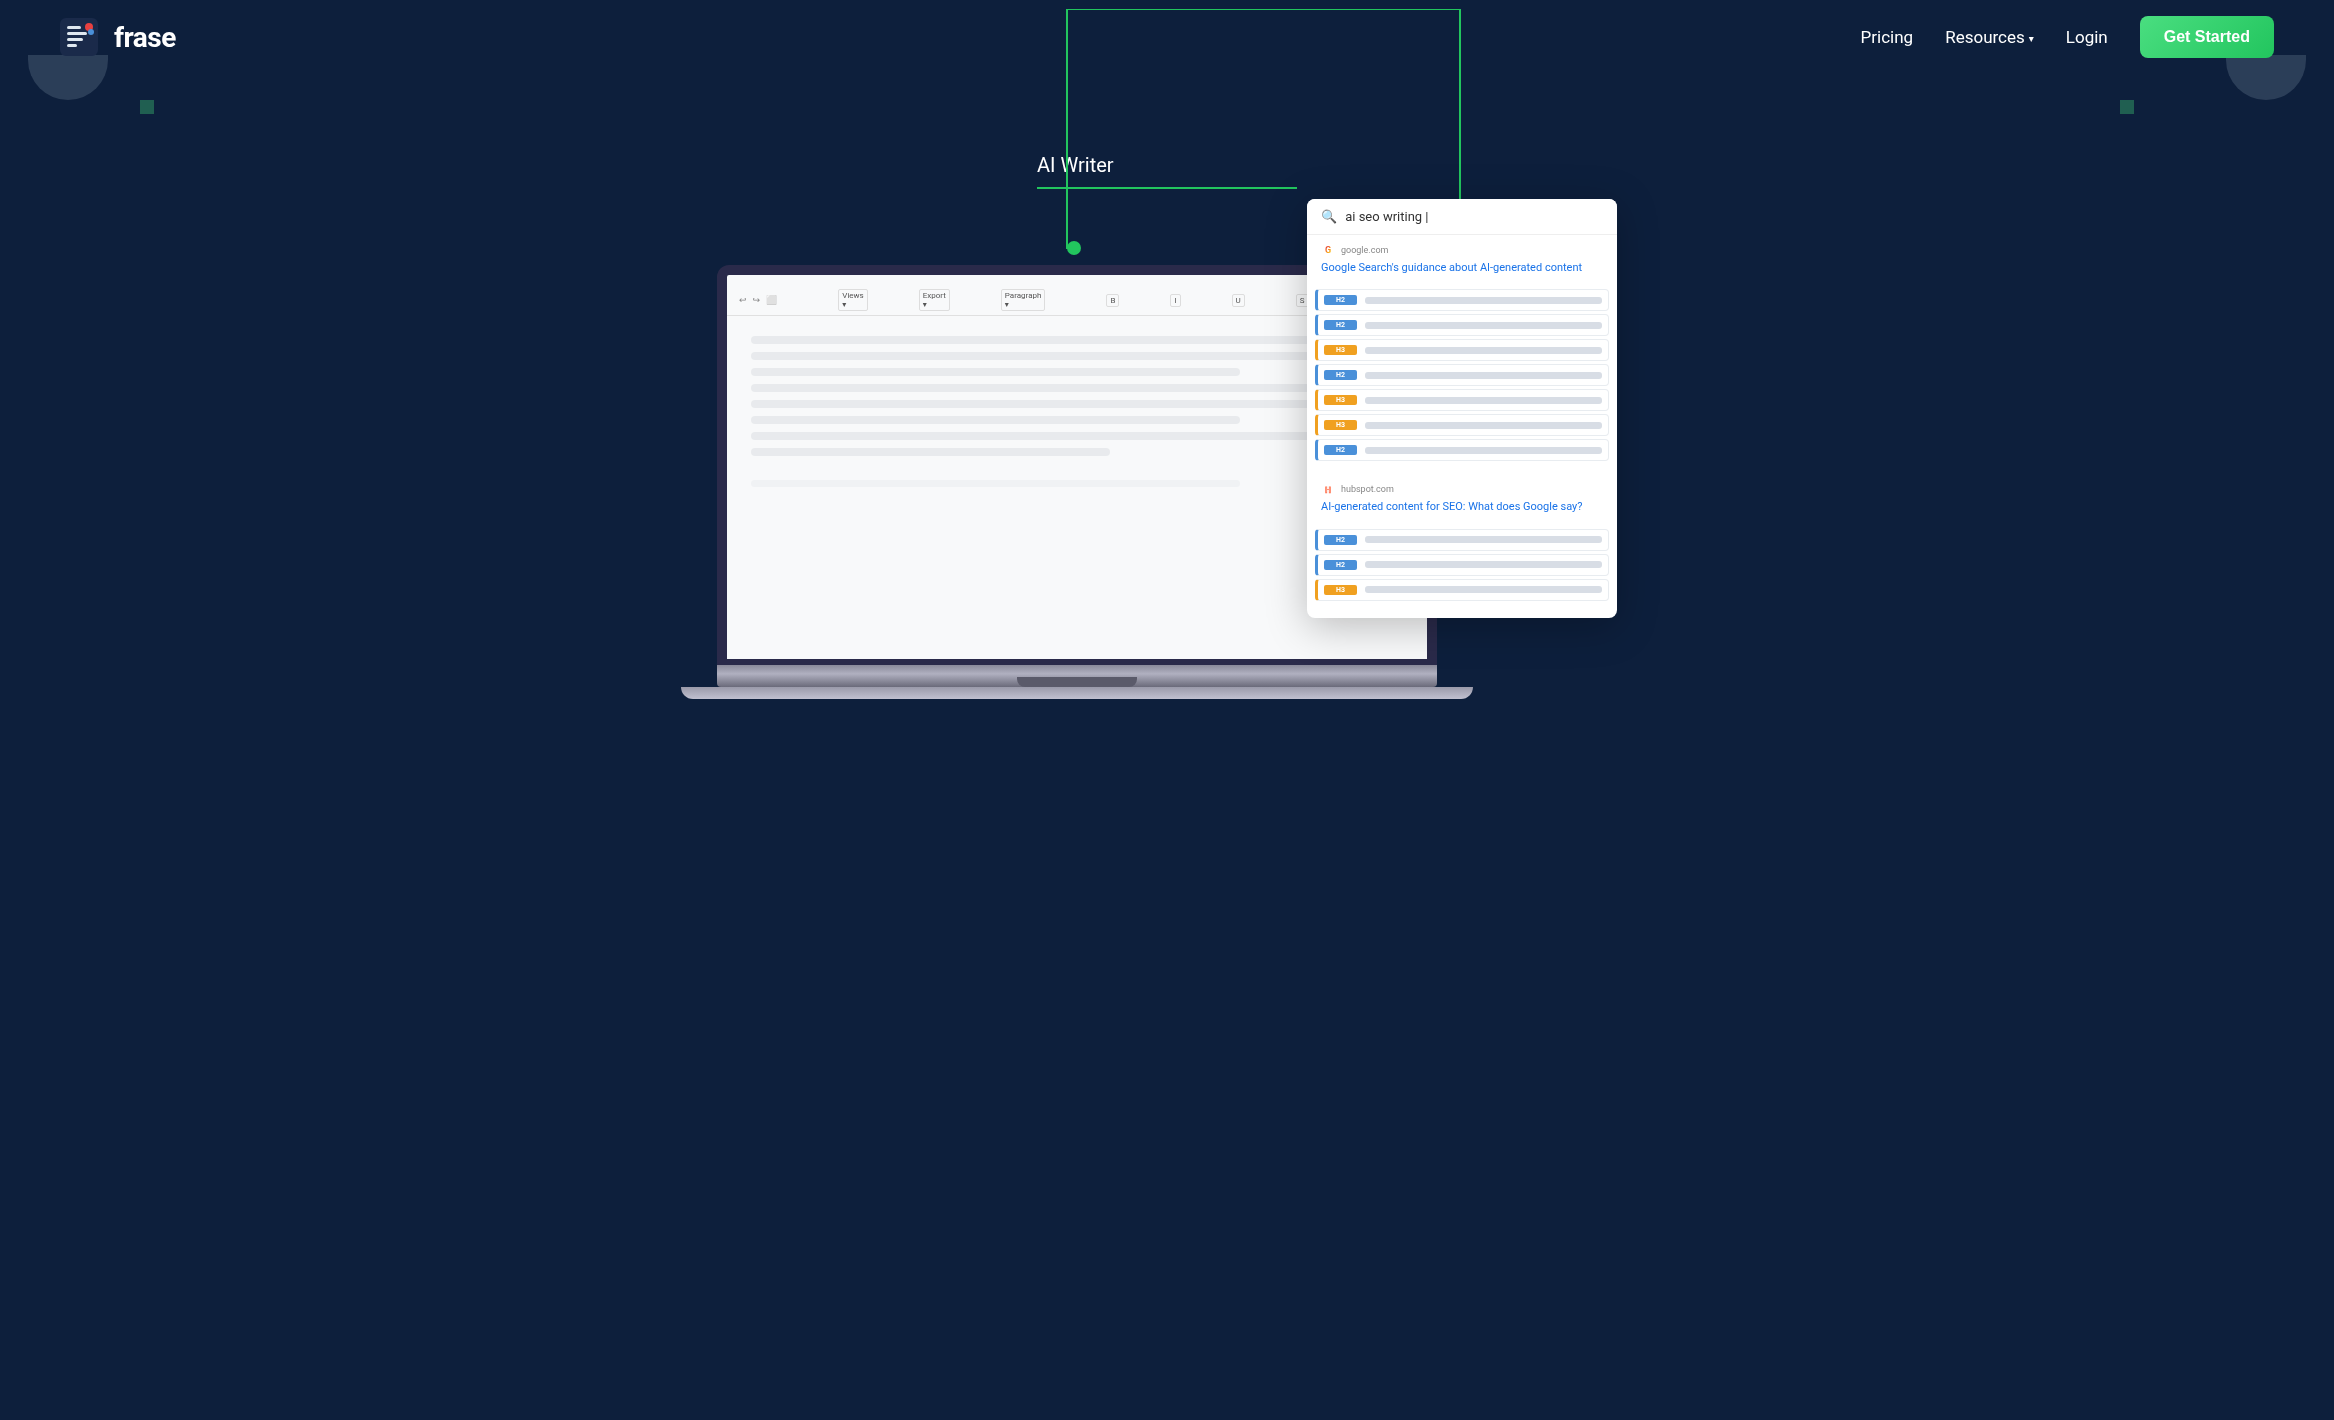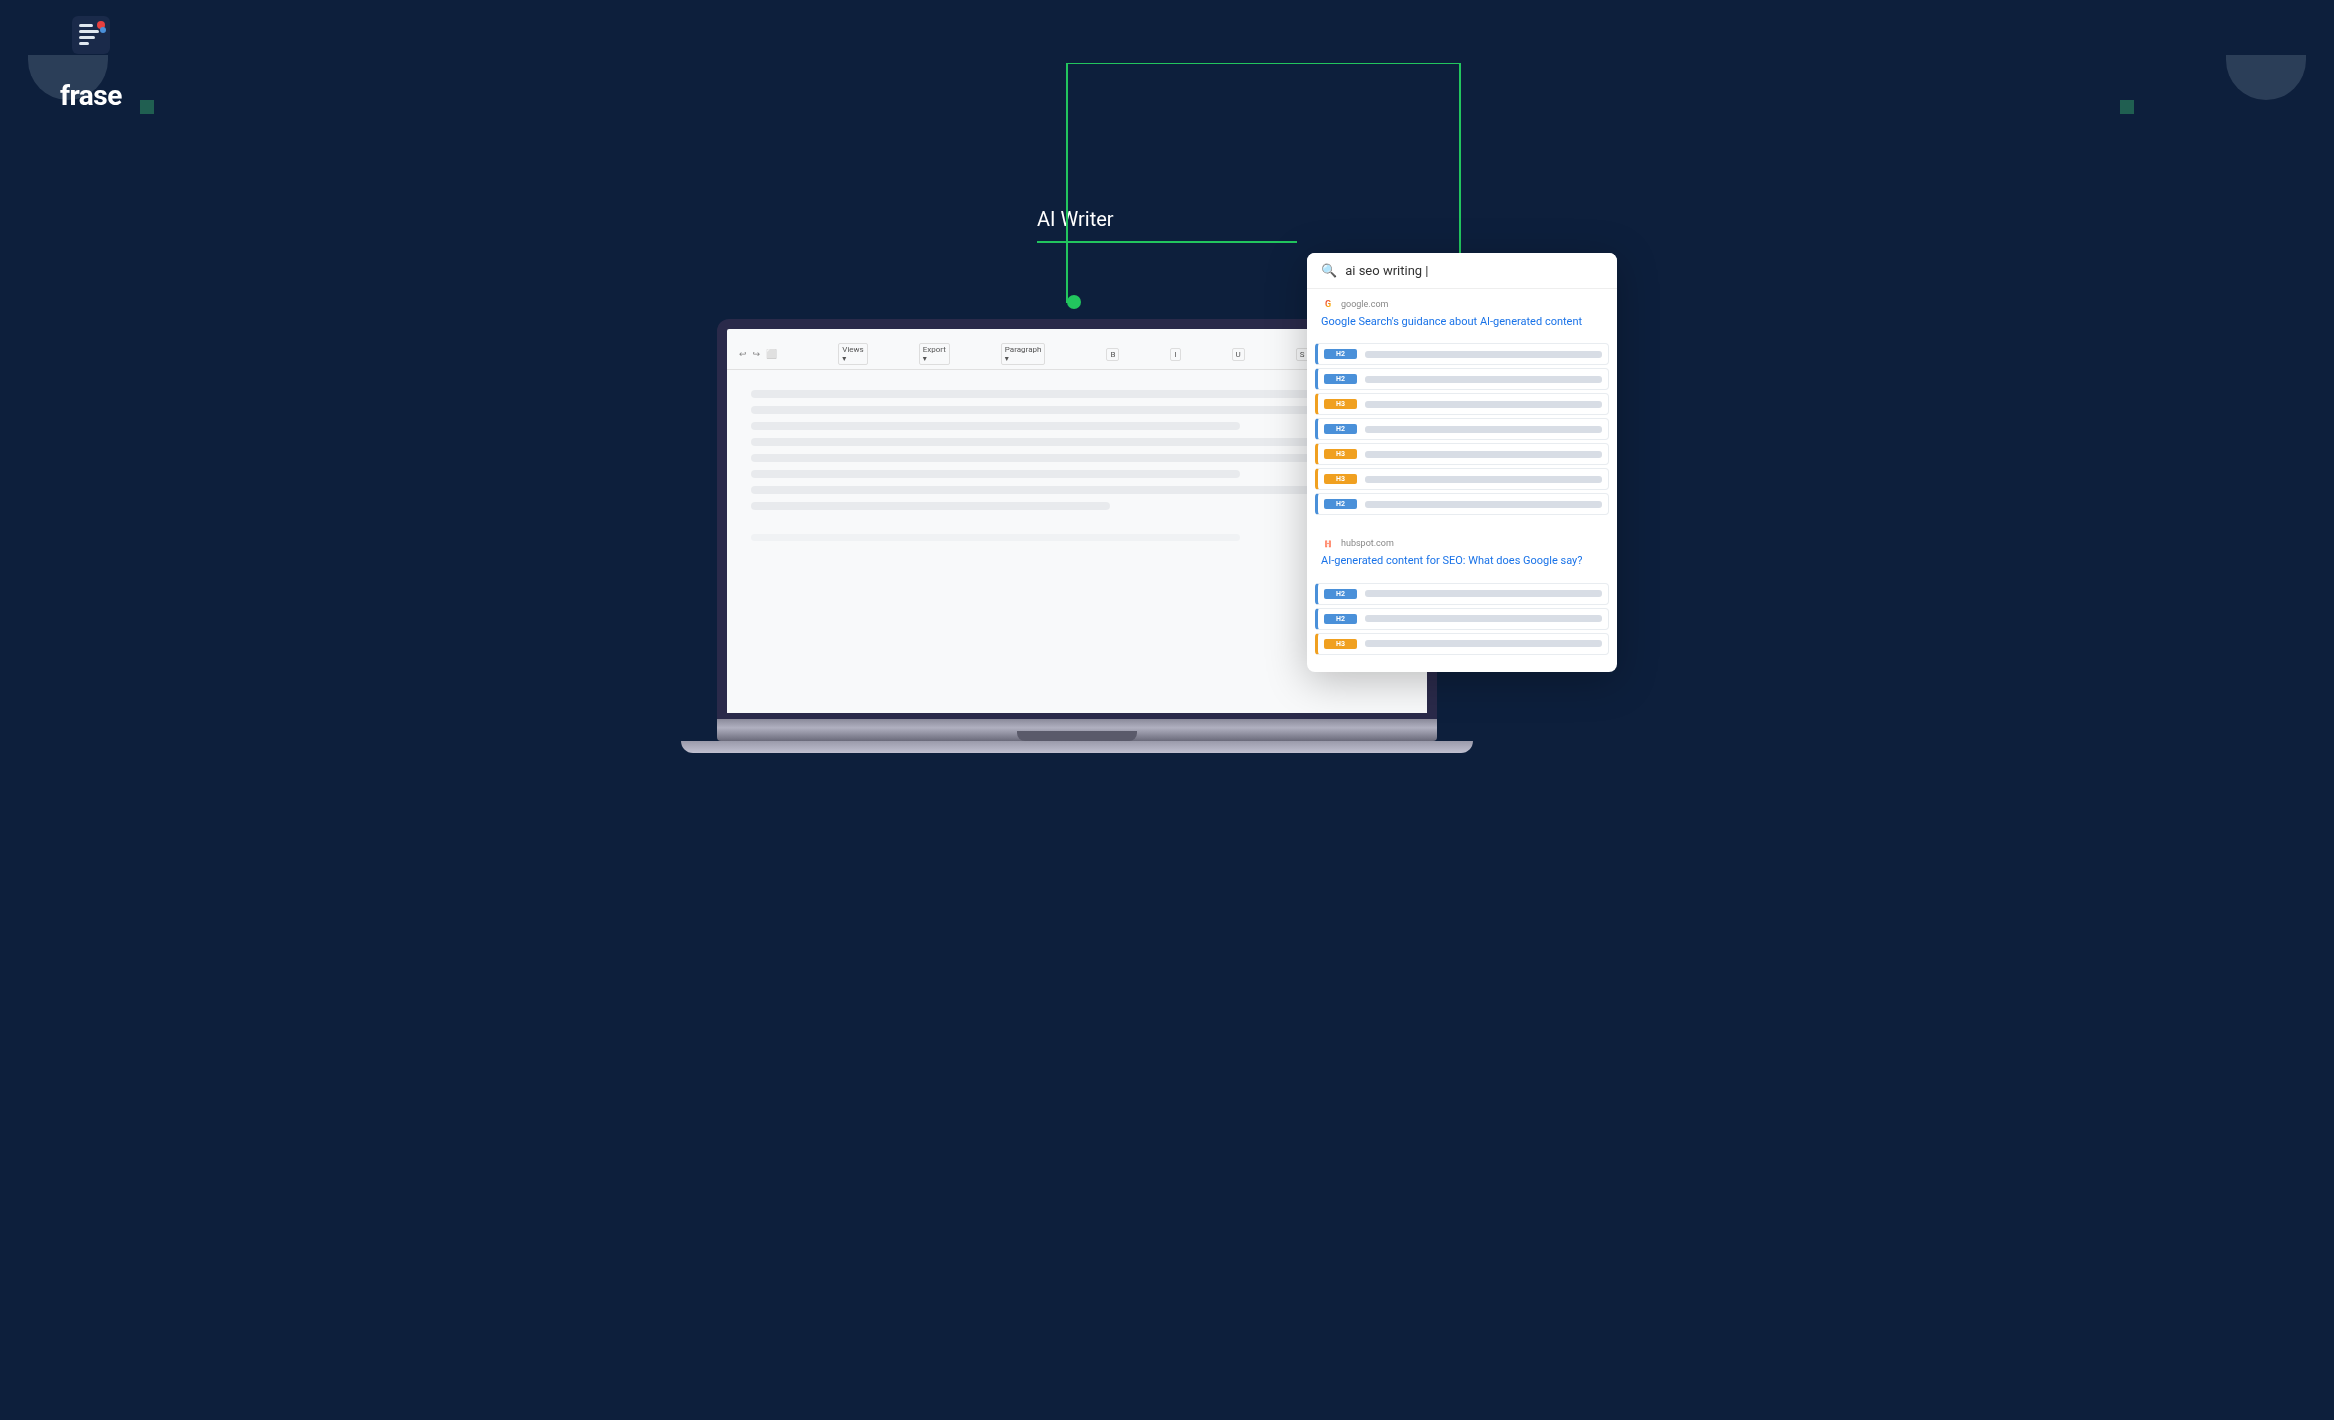--- a/index.html
+++ b/index.html
@@ -18,22 +18,21 @@
       align-items: center;
       justify-content: space-between;
       padding: 16px 60px;
       position: relative;
       z-index: 10;
     }
 
     .logo-area {
       display: flex;
       align-items: center;
-      gap: 25px;
-      flex-direction: column;
+      gap: 16px;
     }
 
     .logo-icon {
       width: 38px;
       height: 38px;
     }
 
     .logo-text {
       font-size: 28px;
       font-weight: 700;
@@ -450,20 +449,29 @@
         <rect x="7" y="8" width="14" height="3" rx="1.5" fill="#e0e8f0"></rect>
         <rect x="7" y="14" width="20" height="3" rx="1.5" fill="#e0e8f0"></rect>
         <rect x="7" y="20" width="16" height="3" rx="1.5" fill="#e0e8f0"></rect>
         <rect x="7" y="26" width="10" height="3" rx="1.5" fill="#e0e8f0"></rect>
         <circle cx="29" cy="9" r="4" fill="#e84040"></circle>
         <circle cx="31" cy="14" r="3" fill="#4a90d9"></circle>
       </svg>
       <span class="logo-text">frase</span>
     </div>
 
+    <div class="nav-links">
+      <a class="nav-link" href="#">Pricing</a>
+      <div class="nav-link nav-link-resources">
+        <span>Resources</span>
+        <span class="chevron-icon">▾</span>
+      </div>
+      <a class="nav-link" href="#">Login</a>
+      <button class="btn-get-started">Get Started</button>
+    </div>
   </nav>
 
   <div class="features-row">
     <div class="feature-block">
       <div class="feature-title">AI Writer</div>
       <div class="feature-line"></div>
     </div>
   </div>
 
   <div class="main-content">

